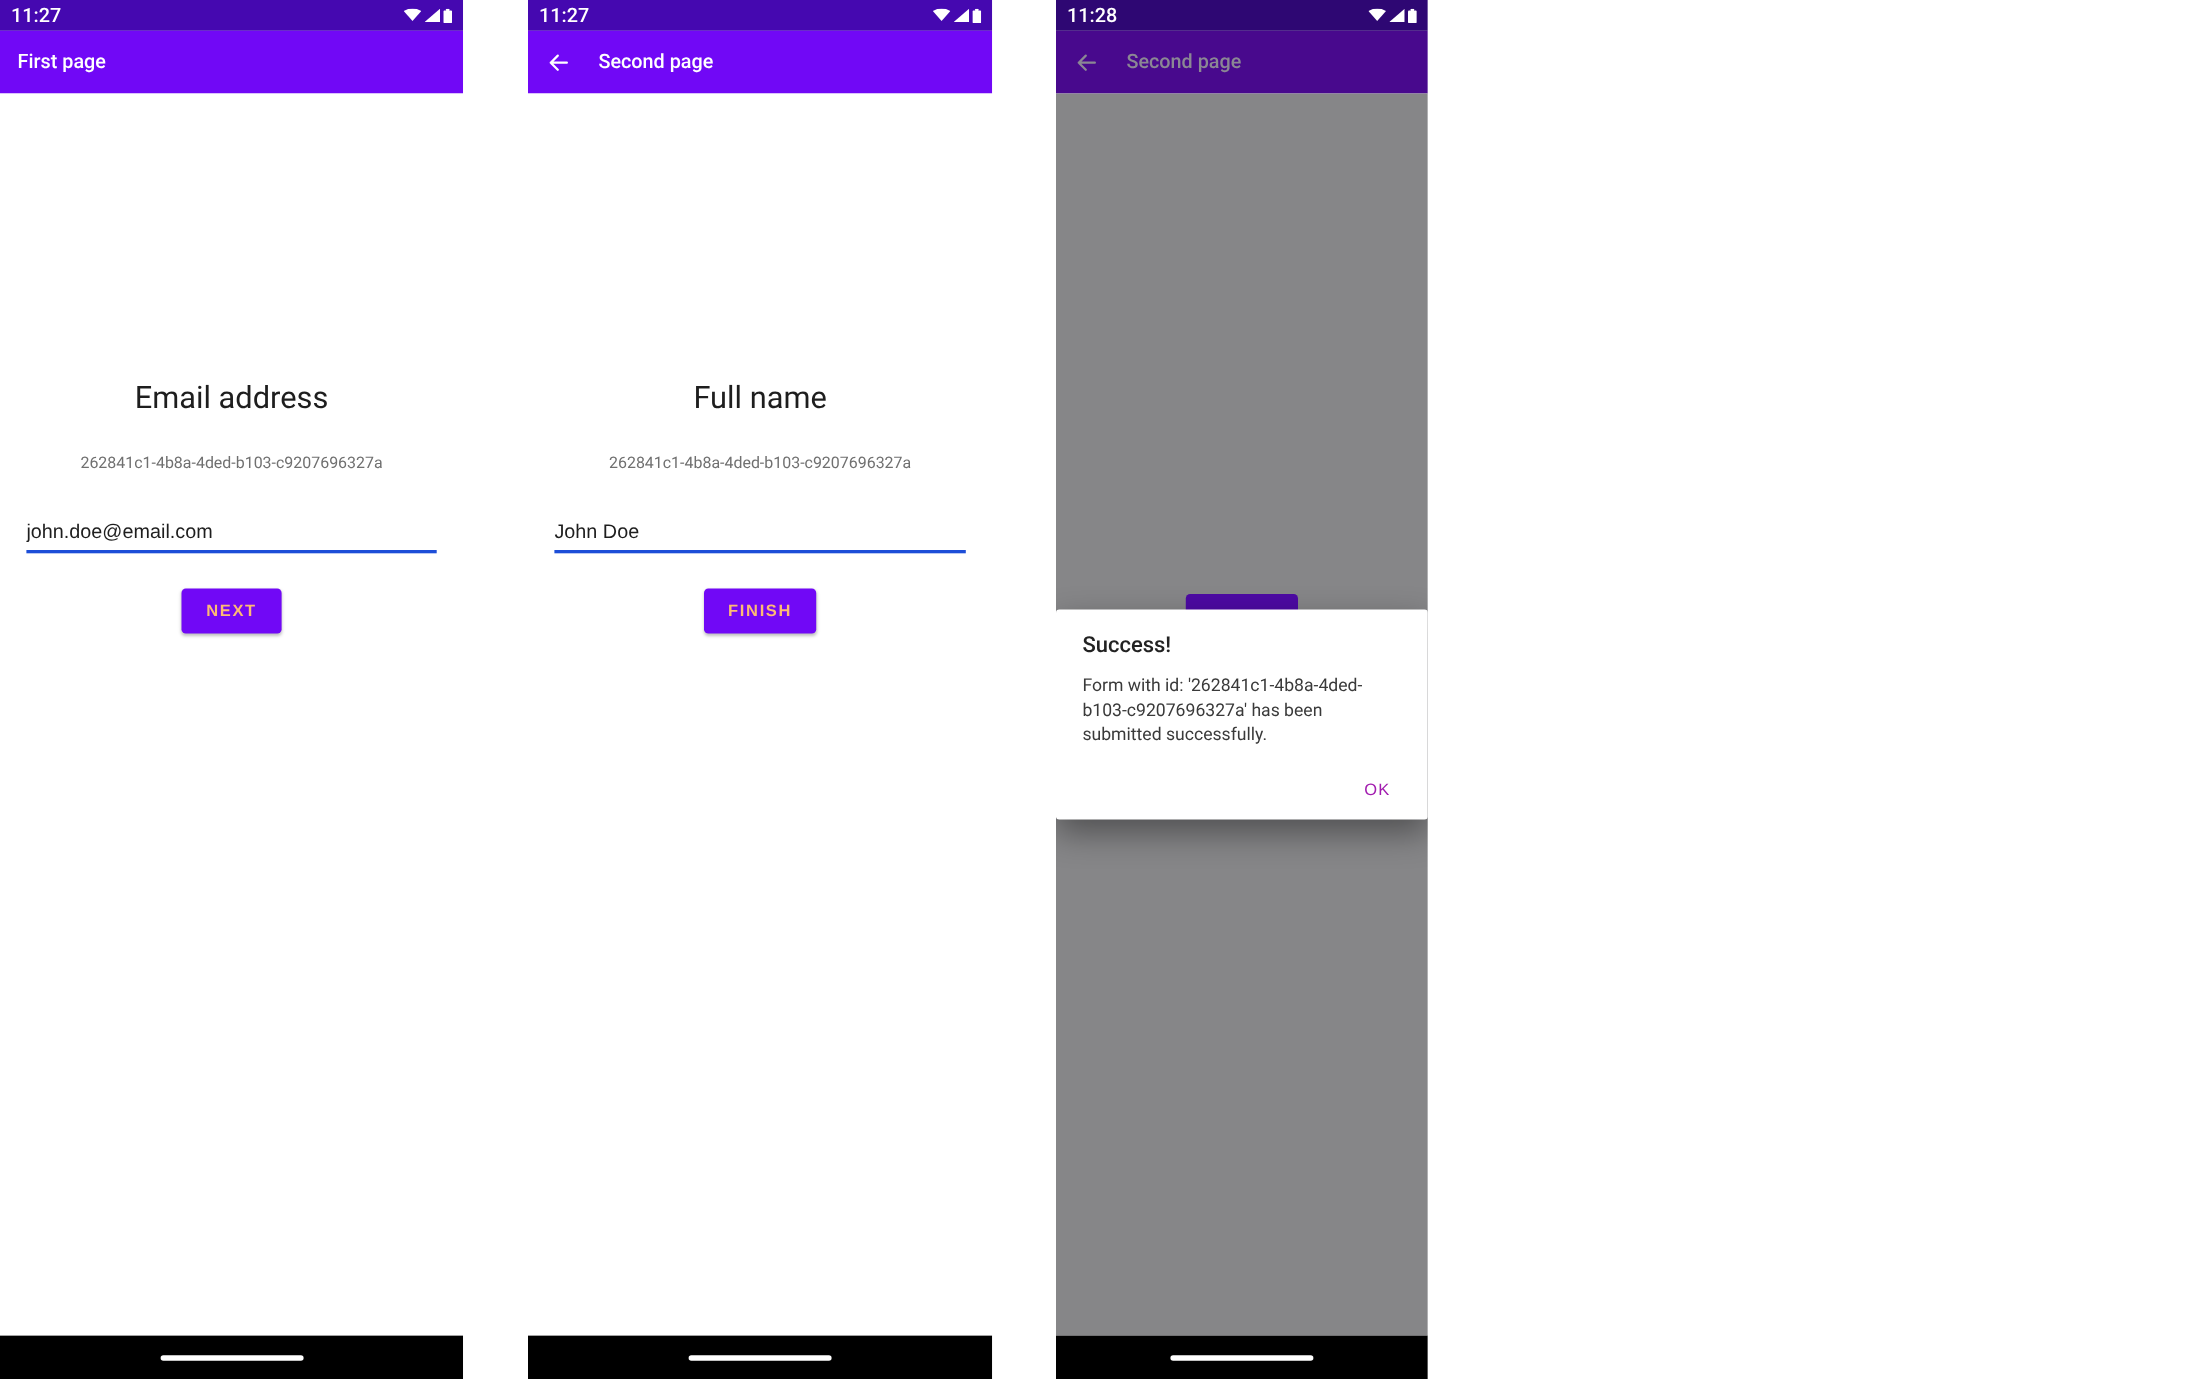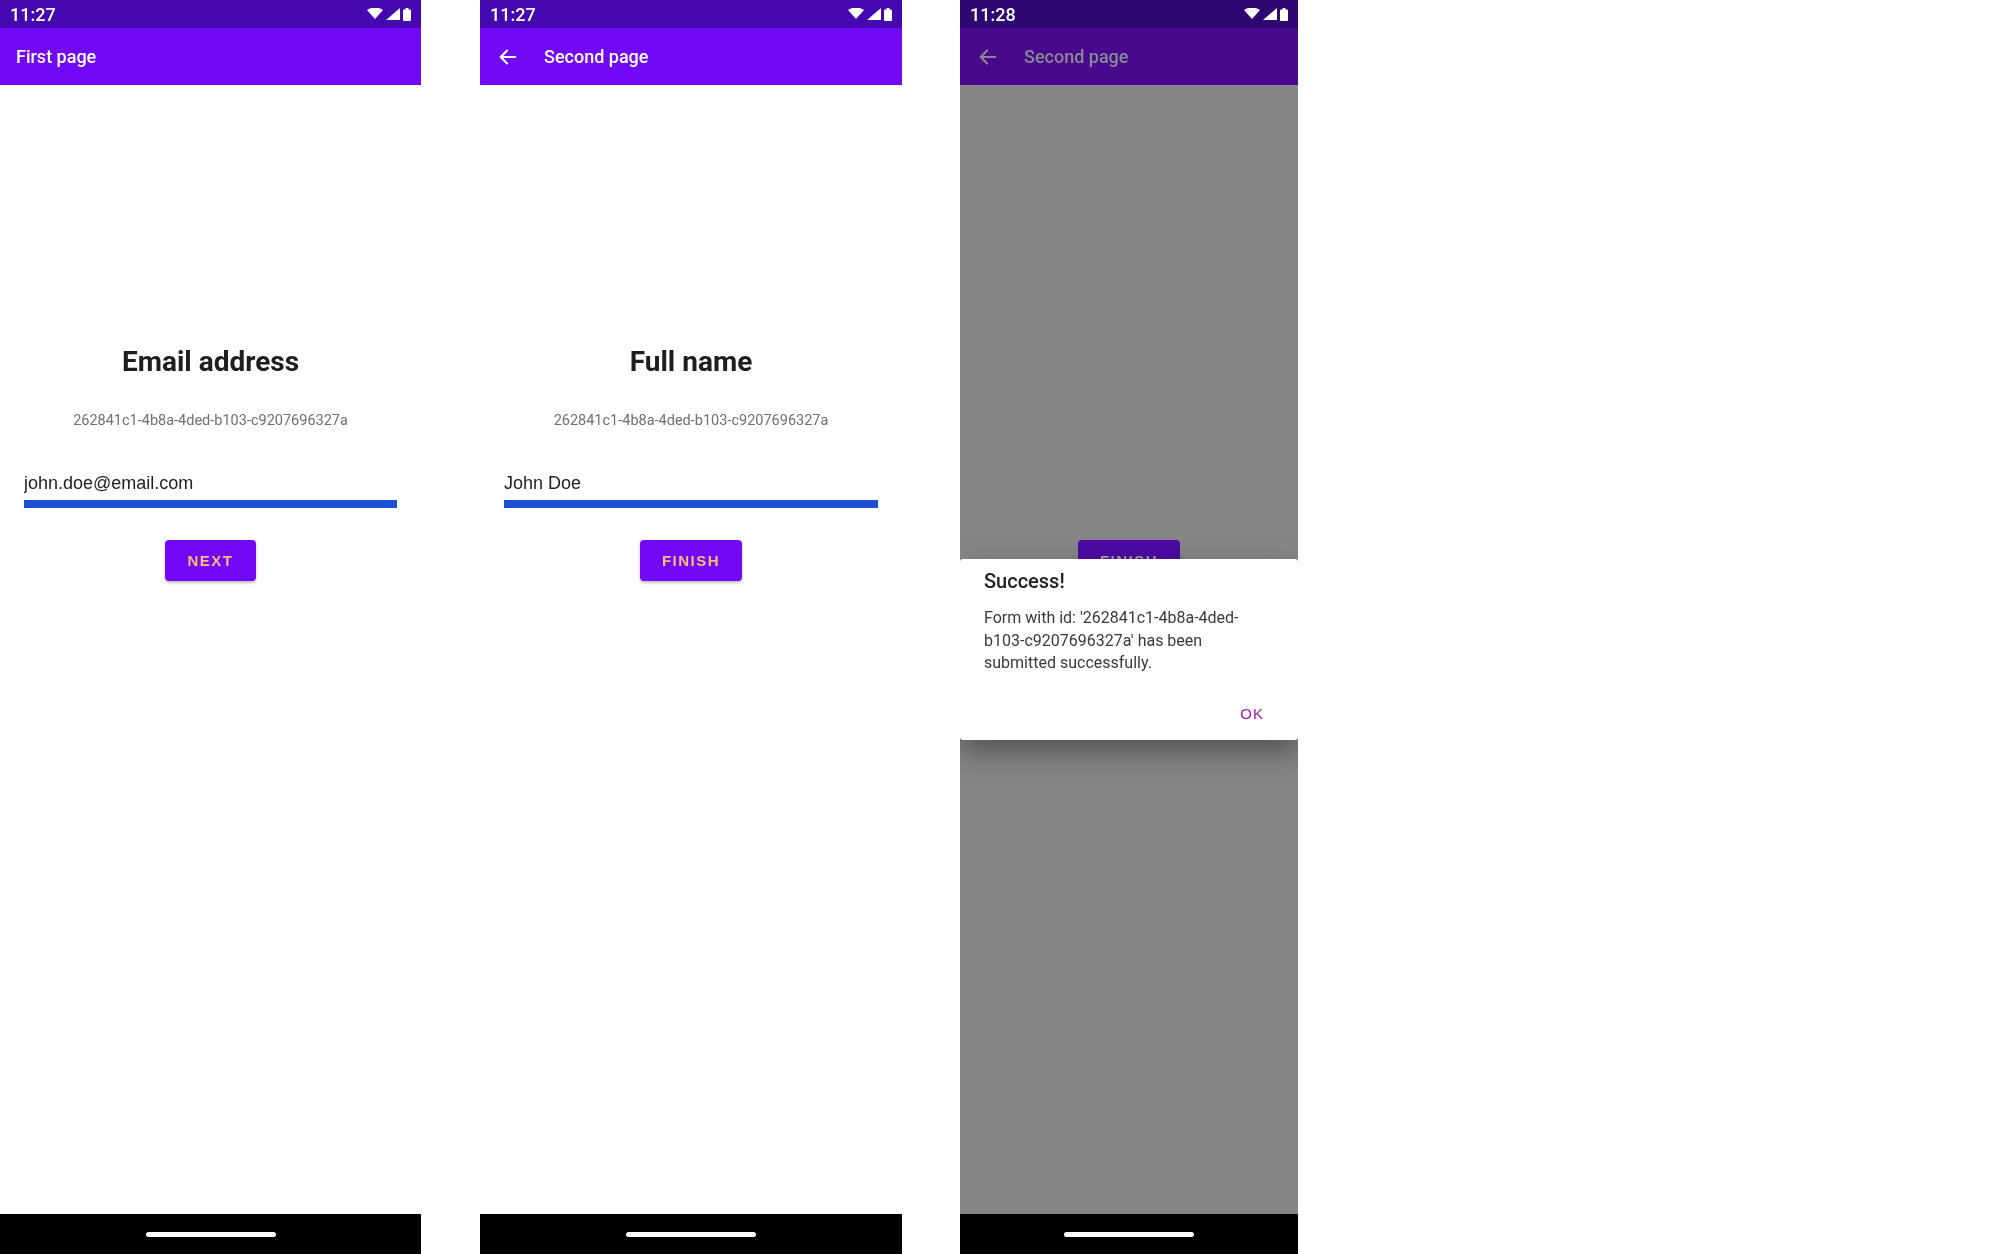--- a/index.html
+++ b/index.html
@@ -75,34 +75,34 @@
   .form-block {
     display: flex;
     flex-direction: column;
     align-items: center;
     padding: 0 24px;
     margin-top: 260px;
   }
   .field-label {
     font-size: 28px;
     color: #1e1e1e;
-    font-weight: 700;
+    font-weight: 400;
     margin-bottom: 34px;
     text-align: center;
   }
   .form-id {
     font-size: 14.5px;
     color: #707070;
     margin-bottom: 38px;
     text-align: center;
   }
   .text-input {
     width: 100%;
     border: none;
-    border-bottom: 8px solid #1d4ed8;
+    border-bottom: 3px solid #1d4ed8;
     font-size: 18px;
     color: #1e1e1e;
     padding: 6px 0;
     outline: none;
     background: transparent;
     margin-bottom: 32px;
   }
   .primary-btn {
     background: #7108f6;
     color: #fdba74;
@@ -148,21 +148,21 @@
     align-items: center;
     justify-content: center;
     pointer-events: none;
   }
   .dialog {
     pointer-events: auto;
     width: 368px;
     background: #ffffff;
     border-radius: 3px;
     box-shadow: 0 12px 30px rgba(0,0,0,0.4);
-    padding: 10px 24px 8px 24px;
+    padding: 20px 24px 8px 24px;
   }
   .dialog-title {
     font-size: 20px;
     font-weight: 500;
     color: #222;
     margin-bottom: 14px;
   }
   .dialog-body {
     font-size: 16px;
     line-height: 1.4;

